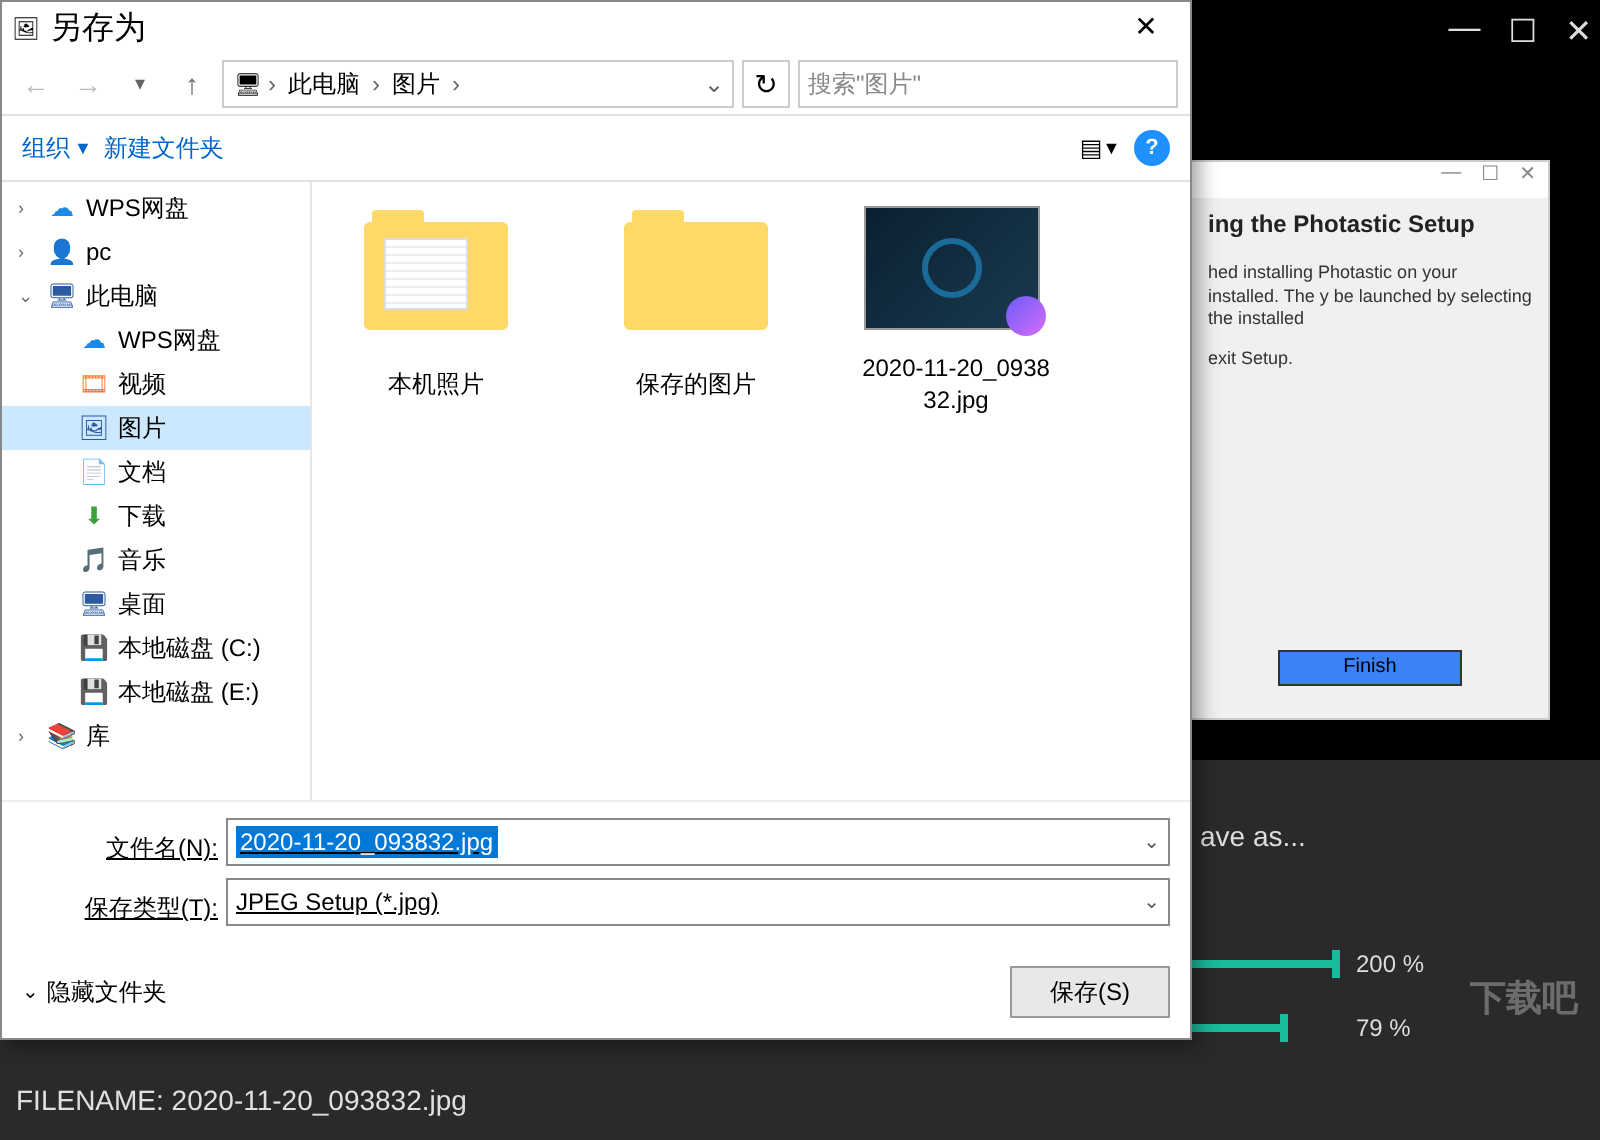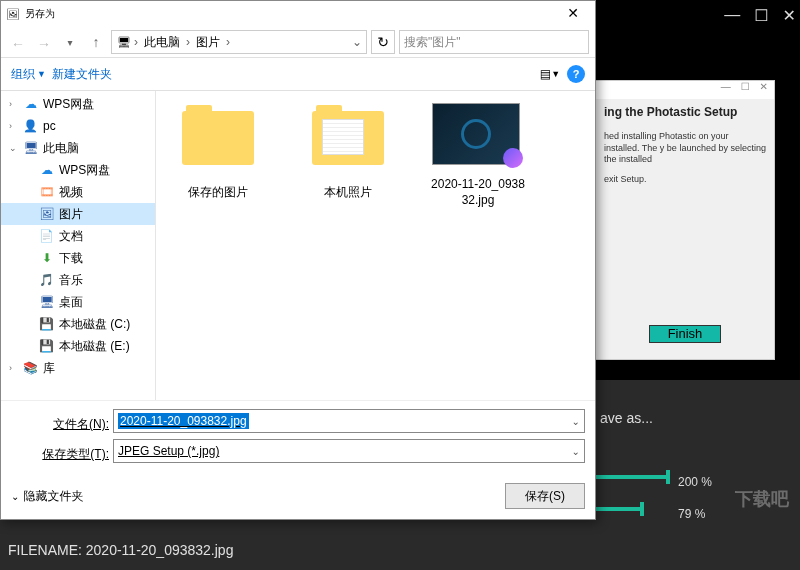--- a/index.html
+++ b/index.html
@@ -7,35 +7,35 @@
 
 
 .bg-app { position: absolute; top: 0; right: 0; width: 210px; height: 380px; background: #000; }
 .bg-titlebar { position: absolute; top: 6px; right: 4px; display: flex; gap: 14px; color: #ddd; font-size: 16px; }
 .bg-titlebar span { cursor: default; }
 .setup-window { position: absolute; top: 80px; left: 595px; width: 180px; height: 280px; background: #f0f0f0; border: 1px solid #ccc; }
 .setup-tb { height: 18px; background: #fff; display: flex; justify-content: flex-end; gap: 10px; padding-right: 6px; font-size: 10px; color: #888; }
 .setup-body { padding: 6px 8px; font-size: 10px; color: #222; }
 .setup-h { font-weight: bold; font-size: 12px; margin-bottom: 12px; }
 .setup-txt { font-size: 9px; color: #333; margin-bottom: 8px; line-height: 1.3; }
-.setup-finish { position: absolute; bottom: 16px; left: 50%; transform: translateX(-50%); width: 72px; height: 18px; border: 1px solid #333; background: #14b8a6; font-size: 13px; text-align: center; line-height: 16px; }
+.setup-finish { position: absolute; bottom: 16px; left: 50%; transform: translateX(-50%); width: 92px; height: 18px; border: 1px solid #333; background: #3b82f6; font-size: 10px; text-align: center; line-height: 16px; }
 
 .save-as-text { position: absolute; top: 410px; left: 600px; color: #ddd; font-size: 14px; }
 .sliders { position: absolute; top: 475px; left: 596px; width: 190px; }
-.slider-row { display: flex; align-items: flex-start; margin-bottom: 18px; }
+.slider-row { display: flex; align-items: center; margin-bottom: 18px; }
 .slider-track { height: 4px; background: #1abc9c; position: relative; }
 .slider-thumb { position: absolute; top: -5px; width: 4px; height: 14px; background: #1abc9c; }
 .slider-label { color: #ddd; font-size: 12px; margin-left: 10px; }
 .filename-bar { position: absolute; bottom: 12px; left: 8px; color: #e0e0e0; font-size: 14px; }
 .watermark { position: absolute; bottom: 40px; right: 8px; width: 60px; height: 40px; color: #888; font-size: 18px; font-weight: bold; text-align: center; line-height: 1.1; opacity: 0.7; }
 
 
 .dialog { position: absolute; top: 0; left: 0; width: 596px; height: 520px; background: #fff; border: 1px solid #888; box-shadow: 3px 3px 10px rgba(0,0,0,0.4); display: flex; flex-direction: column; }
 .dlg-titlebar { height: 26px; display: flex; align-items: center; padding: 0 4px; }
-.dlg-title { font-size: 10px; flex: 1; padding-left: 4px; }
+.dlg-title { font-size: 16px; flex: 1; padding-left: 4px; }
 .dlg-close { width: 36px; height: 24px; text-align: center; font-size: 14px; line-height: 22px; }
 .nav-row { height: 30px; display: flex; align-items: center; padding: 0 6px; gap: 4px; }
 .nav-btn { width: 22px; height: 22px; display: flex; align-items: center; justify-content: center; color: #666; font-size: 14px; }
 .nav-btn.disabled { color: #bbb; }
 .breadcrumb { flex: 1; height: 24px; border: 1px solid #ccc; display: flex; align-items: center; padding: 0 4px; font-size: 12px; gap: 2px; }
 .bc-icon { width: 16px; height: 16px; display: flex; align-items: center; justify-content: center; font-size: 11px; }
 .bc-part { padding: 0 4px; }
 .bc-sep { color: #666; }
 .refresh-btn { width: 24px; height: 24px; border: 1px solid #ccc; display: flex; align-items: center; justify-content: center; font-size: 14px; }
 .search-box { width: 190px; height: 24px; border: 1px solid #ccc; display: flex; align-items: center; padding: 0 4px; font-size: 12px; color: #888; }
@@ -223,29 +223,29 @@
         </div>
         <div class="tree-item">
           <span class="tree-handle">›</span>
           <span class="tree-icon" style="color:#4a7aa0">📚</span>
           <span>库</span>
         </div>
       </div>
     <div class="file-area" id="files">
         <div class="file-item">
           <div class="file-thumb">
+            <div class="folder-shape folder-decorated"></div>
+          </div>
+          <div class="file-label">本机照片</div>
+        </div>
+        <div class="file-item">
+          <div class="file-thumb">
             <div class="folder-shape"></div>
           </div>
           <div class="file-label">保存的图片</div>
-        </div>
-        <div class="file-item">
-          <div class="file-thumb">
-            <div class="folder-shape folder-decorated"></div>
-          </div>
-          <div class="file-label">本机照片</div>
         </div>
         <div class="file-item">
           <div class="file-thumb">
             <div class="img-thumb">
               <div class="img-thumb-inner">
                 <div class="lens"></div>
               </div>
               <div class="img-badge"></div>
             </div>
           </div>

